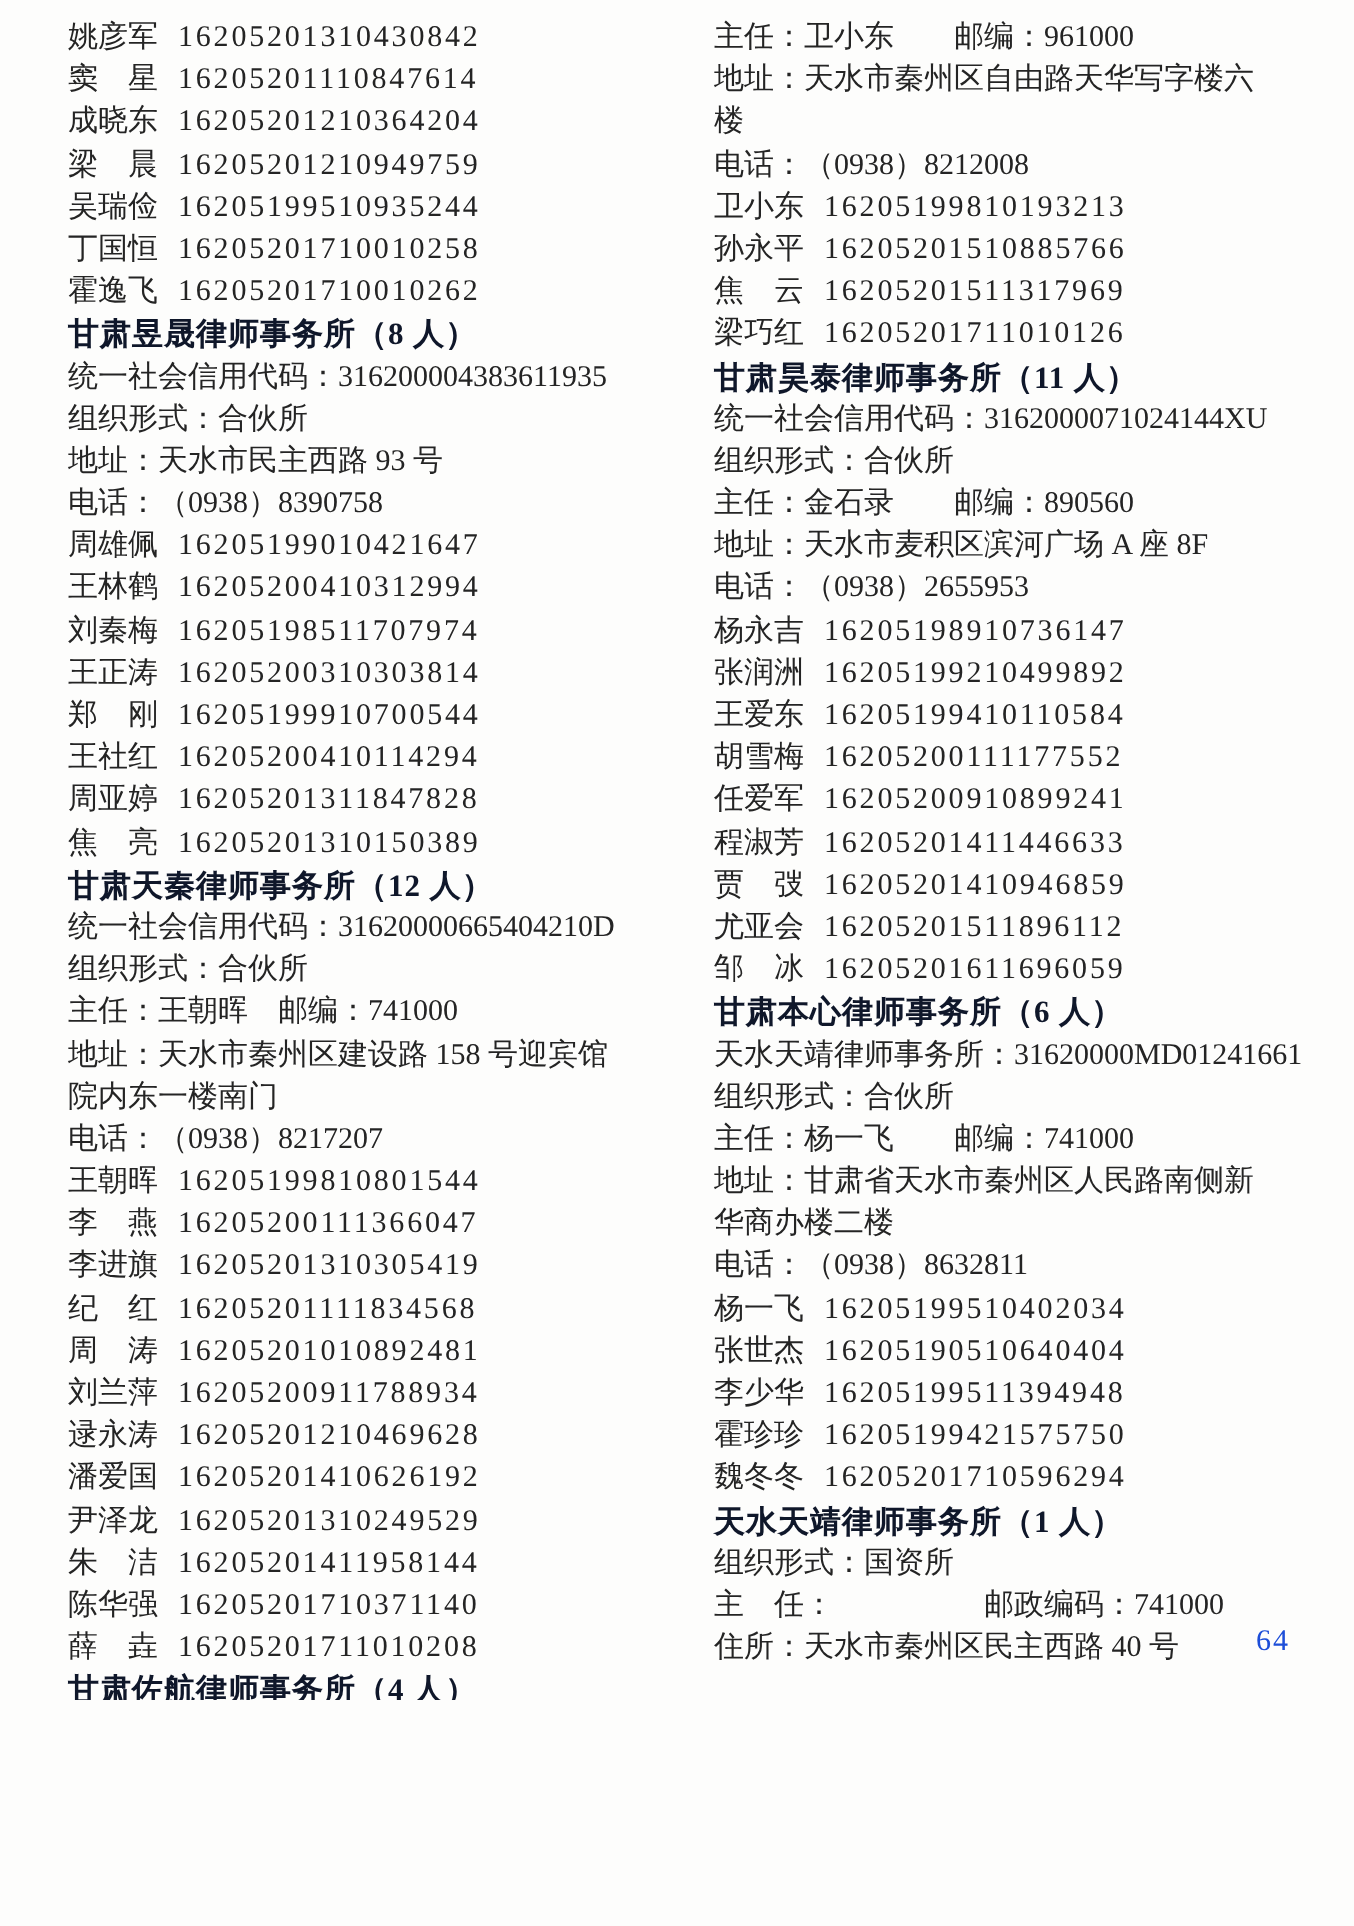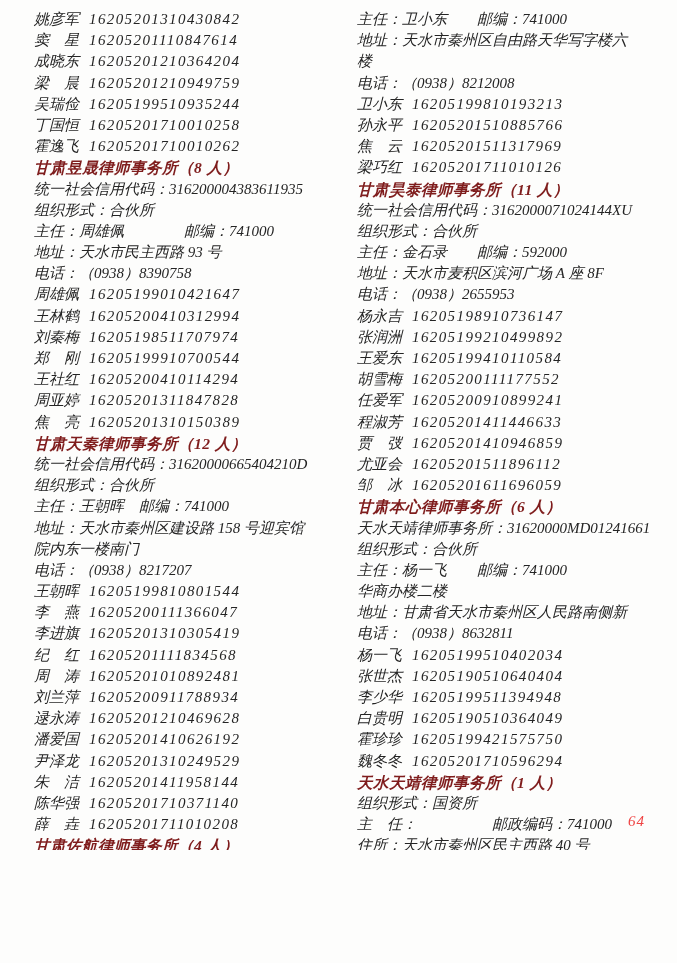--- a/index.html
+++ b/index.html
@@ -2,60 +2,60 @@
 <html><head>
 <meta charset="utf-8">
 <style>
   html,body{margin:0;padding:0;}
   body{
     width:677px;height:963px;
     background:#fdfdfc;
     font-family:"Liberation Serif","DejaVu Serif",serif;
     color:#242424;
   }
-  .page{position:relative;width:677px;height:850px;overflow:hidden;background:#fdfdfc;font-style:italic;}
+  .page{position:relative;width:677px;height:850px;overflow:hidden;background:#fdfdfc;}
   .col{position:absolute;top:9px;width:316px;}
   .col-left{left:34px;}
   .col-right{left:357px;}
   .line{
     font-size:15px;
     line-height:21.2px;
     height:21.2px;
     white-space:nowrap;
     overflow:visible;
   }
-  .line.header{font-weight:bold;color:#7f1d1d;font-size:15.5px;letter-spacing:0.5px;}
+  .line.header{font-weight:bold;color:#0f172a;font-size:15.5px;letter-spacing:0.5px;}
   .m-name{display:inline-block;min-width:55px;}
   .m-id{letter-spacing:1.4px;}
   .page-number{
     position:absolute;right:32px;bottom:20px;
-    font-size:15px;color:#ef4444;letter-spacing:1px;
+    font-size:15px;color:#1d4ed8;letter-spacing:1px;
   }
 </style>
 </head>
 <body>
 
 <div class="page">
   <div class="col col-left">
       <div class="line member"><span class="m-name">姚彦军</span><span class="m-id">16205201310430842</span></div>
       <div class="line member"><span class="m-name">窦　星</span><span class="m-id">16205201110847614</span></div>
       <div class="line member"><span class="m-name">成晓东</span><span class="m-id">16205201210364204</span></div>
       <div class="line member"><span class="m-name">梁　晨</span><span class="m-id">16205201210949759</span></div>
       <div class="line member"><span class="m-name">吴瑞俭</span><span class="m-id">16205199510935244</span></div>
       <div class="line member"><span class="m-name">丁国恒</span><span class="m-id">16205201710010258</span></div>
       <div class="line member"><span class="m-name">霍逸飞</span><span class="m-id">16205201710010262</span></div>
       <div class="line header">甘肃昱晟律师事务所（8 人）</div>
       <div class="line text">统一社会信用代码：316200004383611935</div>
       <div class="line text">组织形式：合伙所</div>
-      <div class="line text">主任：周雄佩　　　　邮编：741000</div>
       <div class="line text">地址：天水市民主西路 93 号</div>
       <div class="line text">电话：（0938）8390758</div>
       <div class="line member"><span class="m-name">周雄佩</span><span class="m-id">16205199010421647</span></div>
       <div class="line member"><span class="m-name">王林鹤</span><span class="m-id">16205200410312994</span></div>
       <div class="line member"><span class="m-name">刘秦梅</span><span class="m-id">16205198511707974</span></div>
+      <div class="line member"><span class="m-name">王正涛</span><span class="m-id">16205200310303814</span></div>
       <div class="line member"><span class="m-name">郑　刚</span><span class="m-id">16205199910700544</span></div>
       <div class="line member"><span class="m-name">王社红</span><span class="m-id">16205200410114294</span></div>
       <div class="line member"><span class="m-name">周亚婷</span><span class="m-id">16205201311847828</span></div>
       <div class="line member"><span class="m-name">焦　亮</span><span class="m-id">16205201310150389</span></div>
       <div class="line header">甘肃天秦律师事务所（12 人）</div>
       <div class="line text">统一社会信用代码：31620000665404210D</div>
       <div class="line text">组织形式：合伙所</div>
       <div class="line text">主任：王朝晖　邮编：741000</div>
       <div class="line text">地址：天水市秦州区建设路 158 号迎宾馆</div>
       <div class="line text">院内东一楼南门</div>
@@ -69,54 +69,53 @@
       <div class="line member"><span class="m-name">逯永涛</span><span class="m-id">16205201210469628</span></div>
       <div class="line member"><span class="m-name">潘爱国</span><span class="m-id">16205201410626192</span></div>
       <div class="line member"><span class="m-name">尹泽龙</span><span class="m-id">16205201310249529</span></div>
       <div class="line member"><span class="m-name">朱　洁</span><span class="m-id">16205201411958144</span></div>
       <div class="line member"><span class="m-name">陈华强</span><span class="m-id">16205201710371140</span></div>
       <div class="line member"><span class="m-name">薛　垚</span><span class="m-id">16205201711010208</span></div>
       <div class="line header">甘肃佐航律师事务所（4 人）</div>
       <div class="line text">组织形式：个人</div>
     </div>
   <div class="col col-right">
-      <div class="line text">主任：卫小东　　邮编：741000</div>
+      <div class="line text">主任：卫小东　　邮编：961000</div>
       <div class="line text">地址：天水市秦州区自由路天华写字楼六</div>
       <div class="line text">楼</div>
       <div class="line text">电话：（0938）8212008</div>
       <div class="line member"><span class="m-name">卫小东</span><span class="m-id">16205199810193213</span></div>
       <div class="line member"><span class="m-name">孙永平</span><span class="m-id">16205201510885766</span></div>
       <div class="line member"><span class="m-name">焦　云</span><span class="m-id">16205201511317969</span></div>
       <div class="line member"><span class="m-name">梁巧红</span><span class="m-id">16205201711010126</span></div>
       <div class="line header">甘肃昊泰律师事务所（11 人）</div>
       <div class="line text">统一社会信用代码：3162000071024144XU</div>
       <div class="line text">组织形式：合伙所</div>
-      <div class="line text">主任：金石录　　邮编：592000</div>
+      <div class="line text">主任：金石录　　邮编：890560</div>
       <div class="line text">地址：天水市麦积区滨河广场 A 座 8F</div>
       <div class="line text">电话：（0938）2655953</div>
       <div class="line member"><span class="m-name">杨永吉</span><span class="m-id">16205198910736147</span></div>
       <div class="line member"><span class="m-name">张润洲</span><span class="m-id">16205199210499892</span></div>
       <div class="line member"><span class="m-name">王爱东</span><span class="m-id">16205199410110584</span></div>
       <div class="line member"><span class="m-name">胡雪梅</span><span class="m-id">16205200111177552</span></div>
       <div class="line member"><span class="m-name">任爱军</span><span class="m-id">16205200910899241</span></div>
       <div class="line member"><span class="m-name">程淑芳</span><span class="m-id">16205201411446633</span></div>
       <div class="line member"><span class="m-name">贾　弢</span><span class="m-id">16205201410946859</span></div>
       <div class="line member"><span class="m-name">尤亚会</span><span class="m-id">16205201511896112</span></div>
       <div class="line member"><span class="m-name">邹　冰</span><span class="m-id">16205201611696059</span></div>
       <div class="line header">甘肃本心律师事务所（6 人）</div>
       <div class="line text">天水天靖律师事务所：31620000MD01241661</div>
       <div class="line text">组织形式：合伙所</div>
       <div class="line text">主任：杨一飞　　邮编：741000</div>
+      <div class="line text">地址：甘肃省天水市秦州区人民路南侧新</div>
       <div class="line text">华商办楼二楼</div>
-      <div class="line text">地址：甘肃省天水市秦州区人民路南侧新</div>
       <div class="line text">电话：（0938）8632811</div>
       <div class="line member"><span class="m-name">杨一飞</span><span class="m-id">16205199510402034</span></div>
       <div class="line member"><span class="m-name">张世杰</span><span class="m-id">16205190510640404</span></div>
       <div class="line member"><span class="m-name">李少华</span><span class="m-id">16205199511394948</span></div>
-      <div class="line member"><span class="m-name">白贵明</span><span class="m-id">16205190510364049</span></div>
       <div class="line member"><span class="m-name">霍珍珍</span><span class="m-id">16205199421575750</span></div>
       <div class="line member"><span class="m-name">魏冬冬</span><span class="m-id">16205201710596294</span></div>
       <div class="line header">天水天靖律师事务所（1 人）</div>
       <div class="line text">组织形式：国资所</div>
       <div class="line text">主　任：　　　　　邮政编码：741000</div>
       <div class="line text">住所：天水市秦州区民主西路 40 号</div>
     </div>
   <div class="page-number">64</div>
 </div>
 

